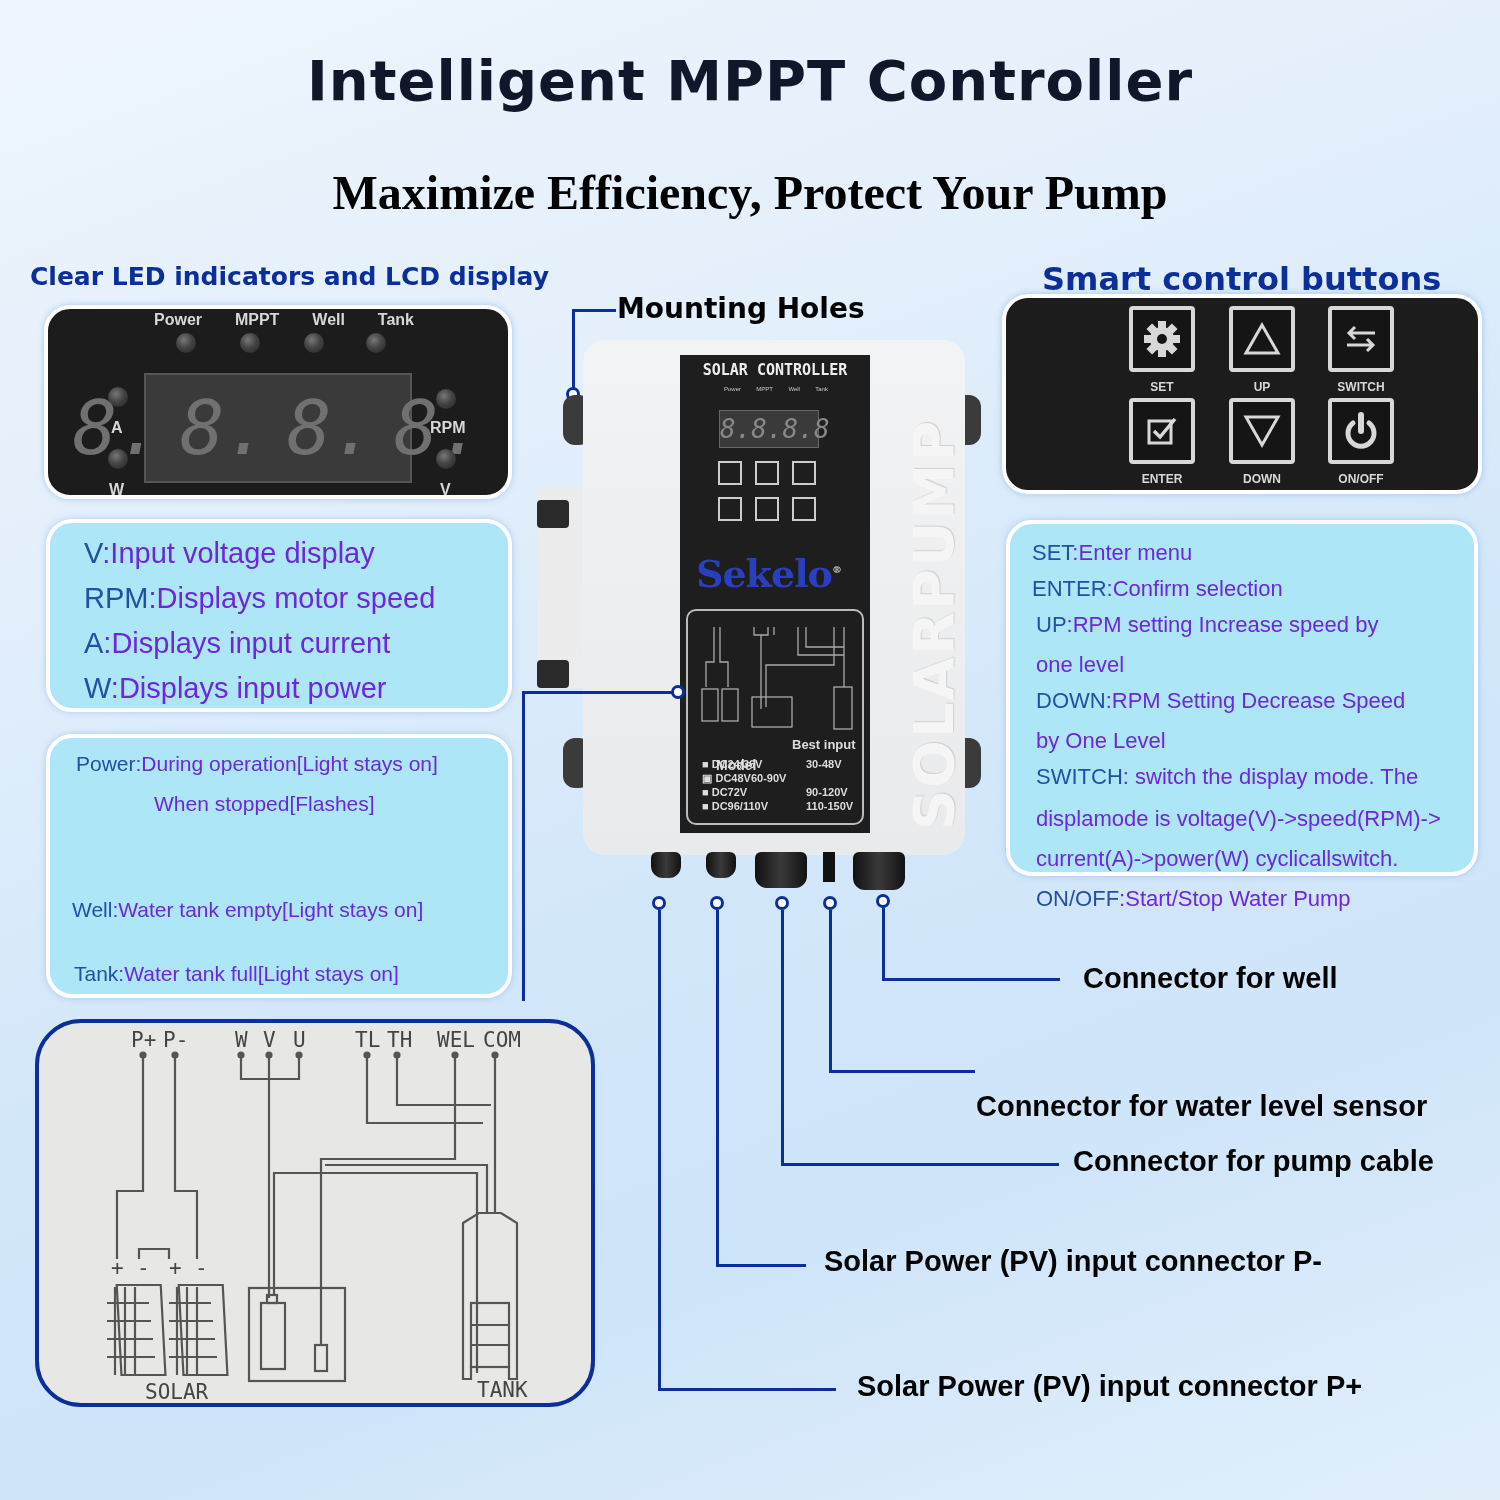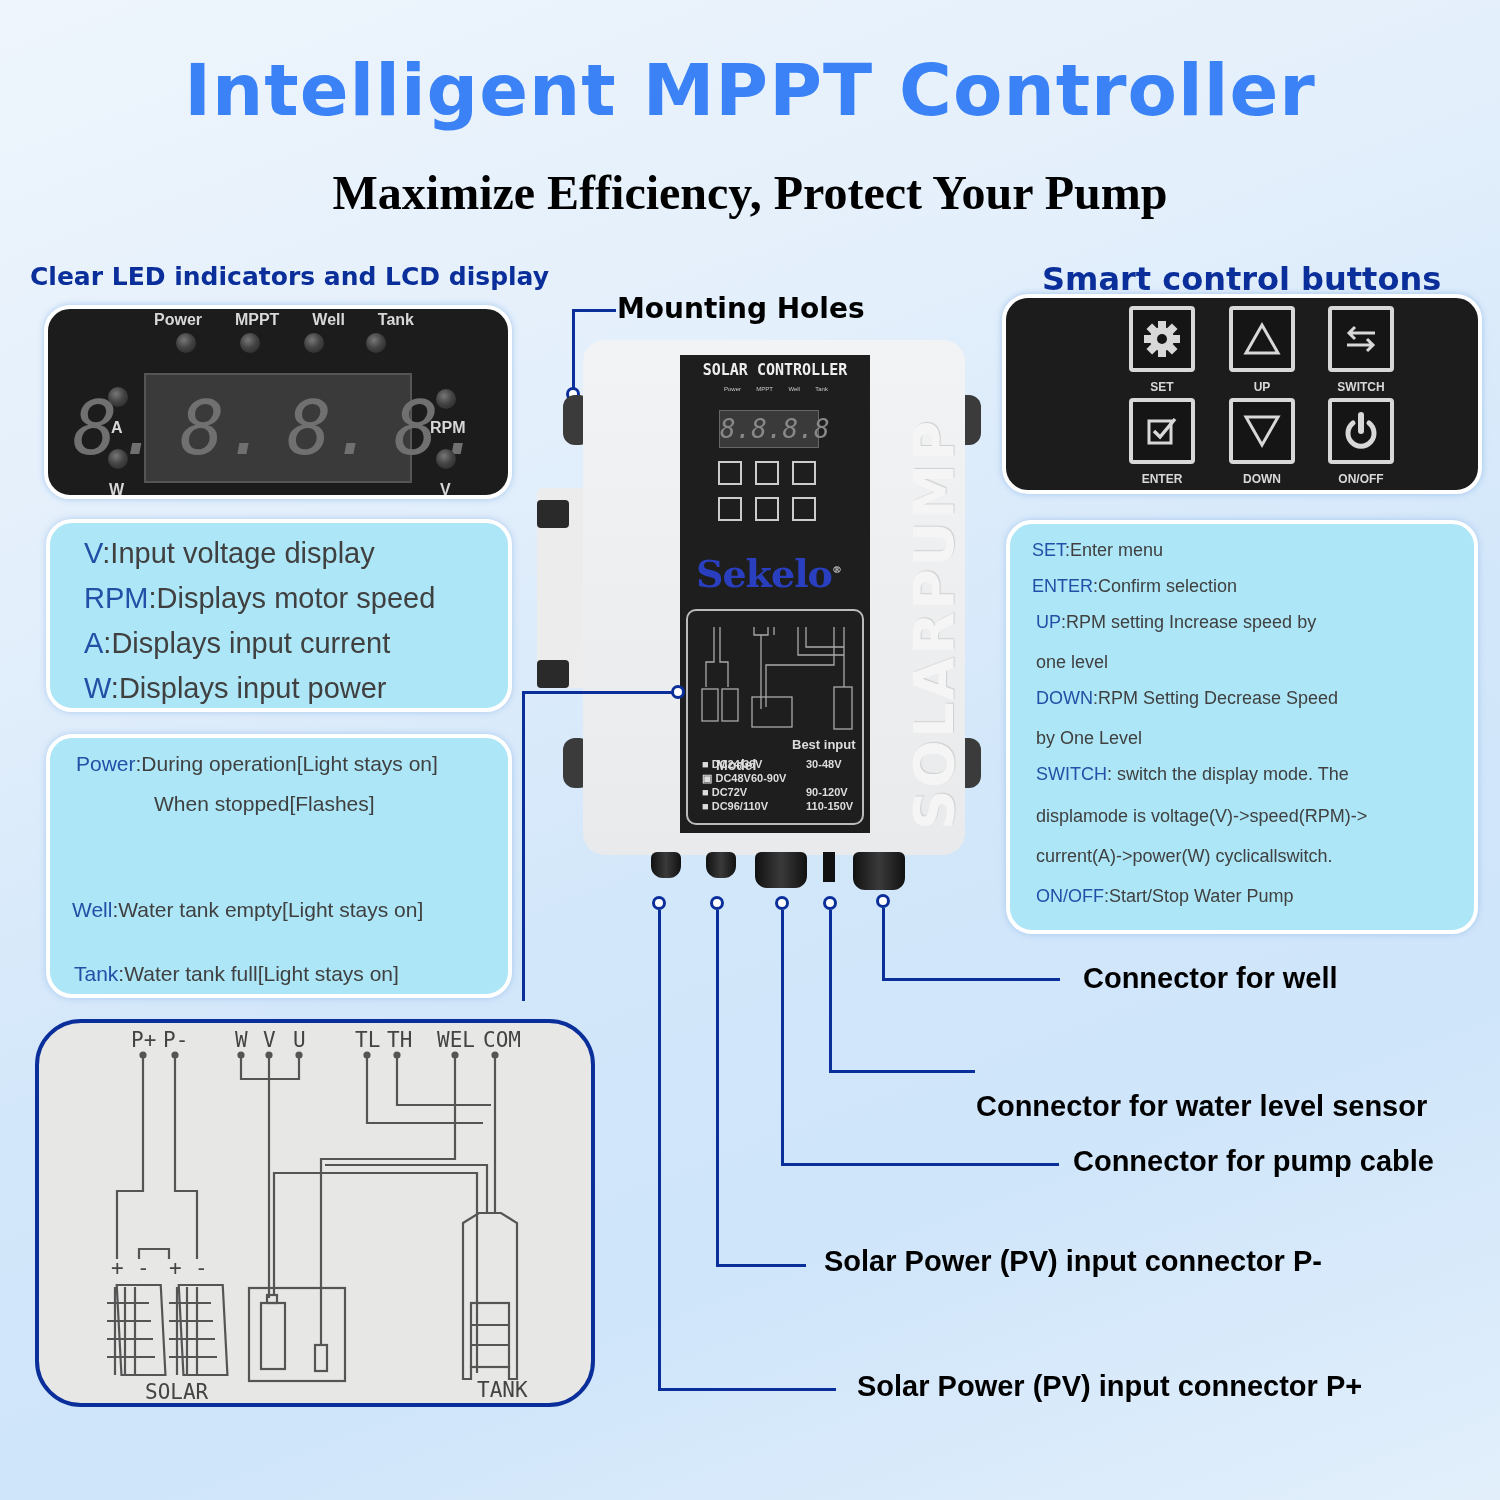--- a/index.html
+++ b/index.html
@@ -6,21 +6,21 @@
   html, body { width: 1500px; height: 1500px; overflow: hidden; }
   body {
     position: relative;
     font-family: "Liberation Sans", sans-serif;
     background: linear-gradient(160deg, #eef5fc 0%, #e3effb 30%, #d3e7fa 55%, #cfe5fa 75%, #e2effb 100%);
   }
   .abs { position: absolute; }
   .title {
     left: 0; width: 1500px; top: 48px; text-align: center;
     font-family: "DejaVu Sans", sans-serif; font-weight: bold;
-    font-size: 72px; color: #3b82f6; letter-spacing: 1px;
+    font-size: 56px; color: #0f172a; letter-spacing: 1px;
   }
   .subtitle {
     left: 0; width: 1500px; top: 165px; text-align: center;
     font-family: Liberation Serif, serif; font-weight: bold;
     font-size: 48px; color: #000;
   }
   .section-heading {
     font-family: "DejaVu Sans", sans-serif; font-weight: bold; color: #0b2f9a;
   }
   .dark-panel {
@@ -38,21 +38,21 @@
   }
   .seg-digit {
     font-family: "DejaVu Sans Mono", monospace; font-size: 74px; color: #707070;
     font-style: italic; letter-spacing: 0;
   }
   .info-box {
     background: #ade6f7; border: 4px solid #fff; border-radius: 26px;
     box-shadow: 0 0 6px rgba(120,170,230,0.5);
   }
   .key { color: #234fa6; }
-  .val { color: #404040; }
+  .val { color: #6d28d9; }
   .btn {
     width: 66px; height: 66px; border: 4px solid #d8d8d8; border-radius: 4px;
     background: #151515; display: flex; align-items: center; justify-content: center;
   }
   .btn-label { color: #d8d8d8; font-weight: bold; font-size: 12px; text-align: center; width: 100px; }
   .connector-label {
     font-family: "Liberation Sans", sans-serif; font-weight: bold; font-size: 29px; color: #000;
   }
   .bline { background: #0b2f9a; }
   .ring {
@@ -185,21 +185,21 @@
     <div class="btn">
       <svg width="40" height="40" viewBox="0 0 40 40">
         <path d="M12 12 A13 13 0 1 0 28 12" fill="none" stroke="#d8d8d8" stroke-width="5" stroke-linecap="round"></path>
         <line x1="20" y1="4" x2="20" y2="20" stroke="#d8d8d8" stroke-width="6" stroke-linecap="round"></line>
       </svg>
     </div>
     <div class="btn-label" style="margin-top:8px;">ON/OFF</div>
   </div>
 </div>
 
-<div class="abs info-box" style="left:1006px; top:520px; width:472px; height:414px; font-size:18px;">
+<div class="abs info-box" style="left:1006px; top:520px; width:472px; height:356px; font-size:22px;">
   <div class="abs" style="left:22px; top:16px;"><span class="key">SET</span><span class="val">:Enter menu</span></div>
   <div class="abs" style="left:22px; top:52px;"><span class="key">ENTER</span><span class="val">:Confirm selection</span></div>
   <div class="abs" style="left:26px; top:88px;"><span class="key">UP</span><span class="val">:RPM setting Increase speed by</span></div>
   <div class="abs val" style="left:26px; top:128px;">one level</div>
   <div class="abs" style="left:26px; top:164px;"><span class="key">DOWN</span><span class="val">:RPM Setting Decrease Speed</span></div>
   <div class="abs val" style="left:26px; top:204px;">by One Level</div>
   <div class="abs" style="left:26px; top:240px;text-align:right;"><span class="key">SWITCH</span><span class="val">: switch the display mode. The</span></div>
   <div class="abs val" style="left:26px; top:282px;">displamode is voltage(V)-&gt;speed(RPM)-&gt;</div>
   <div class="abs val" style="left:26px; top:322px;">current(A)-&gt;power(W) cyclicallswitch.</div>
   <div class="abs" style="left:26px; top:362px;"><span class="key">ON/OFF</span><span class="val">:Start/Stop Water Pump</span></div>

